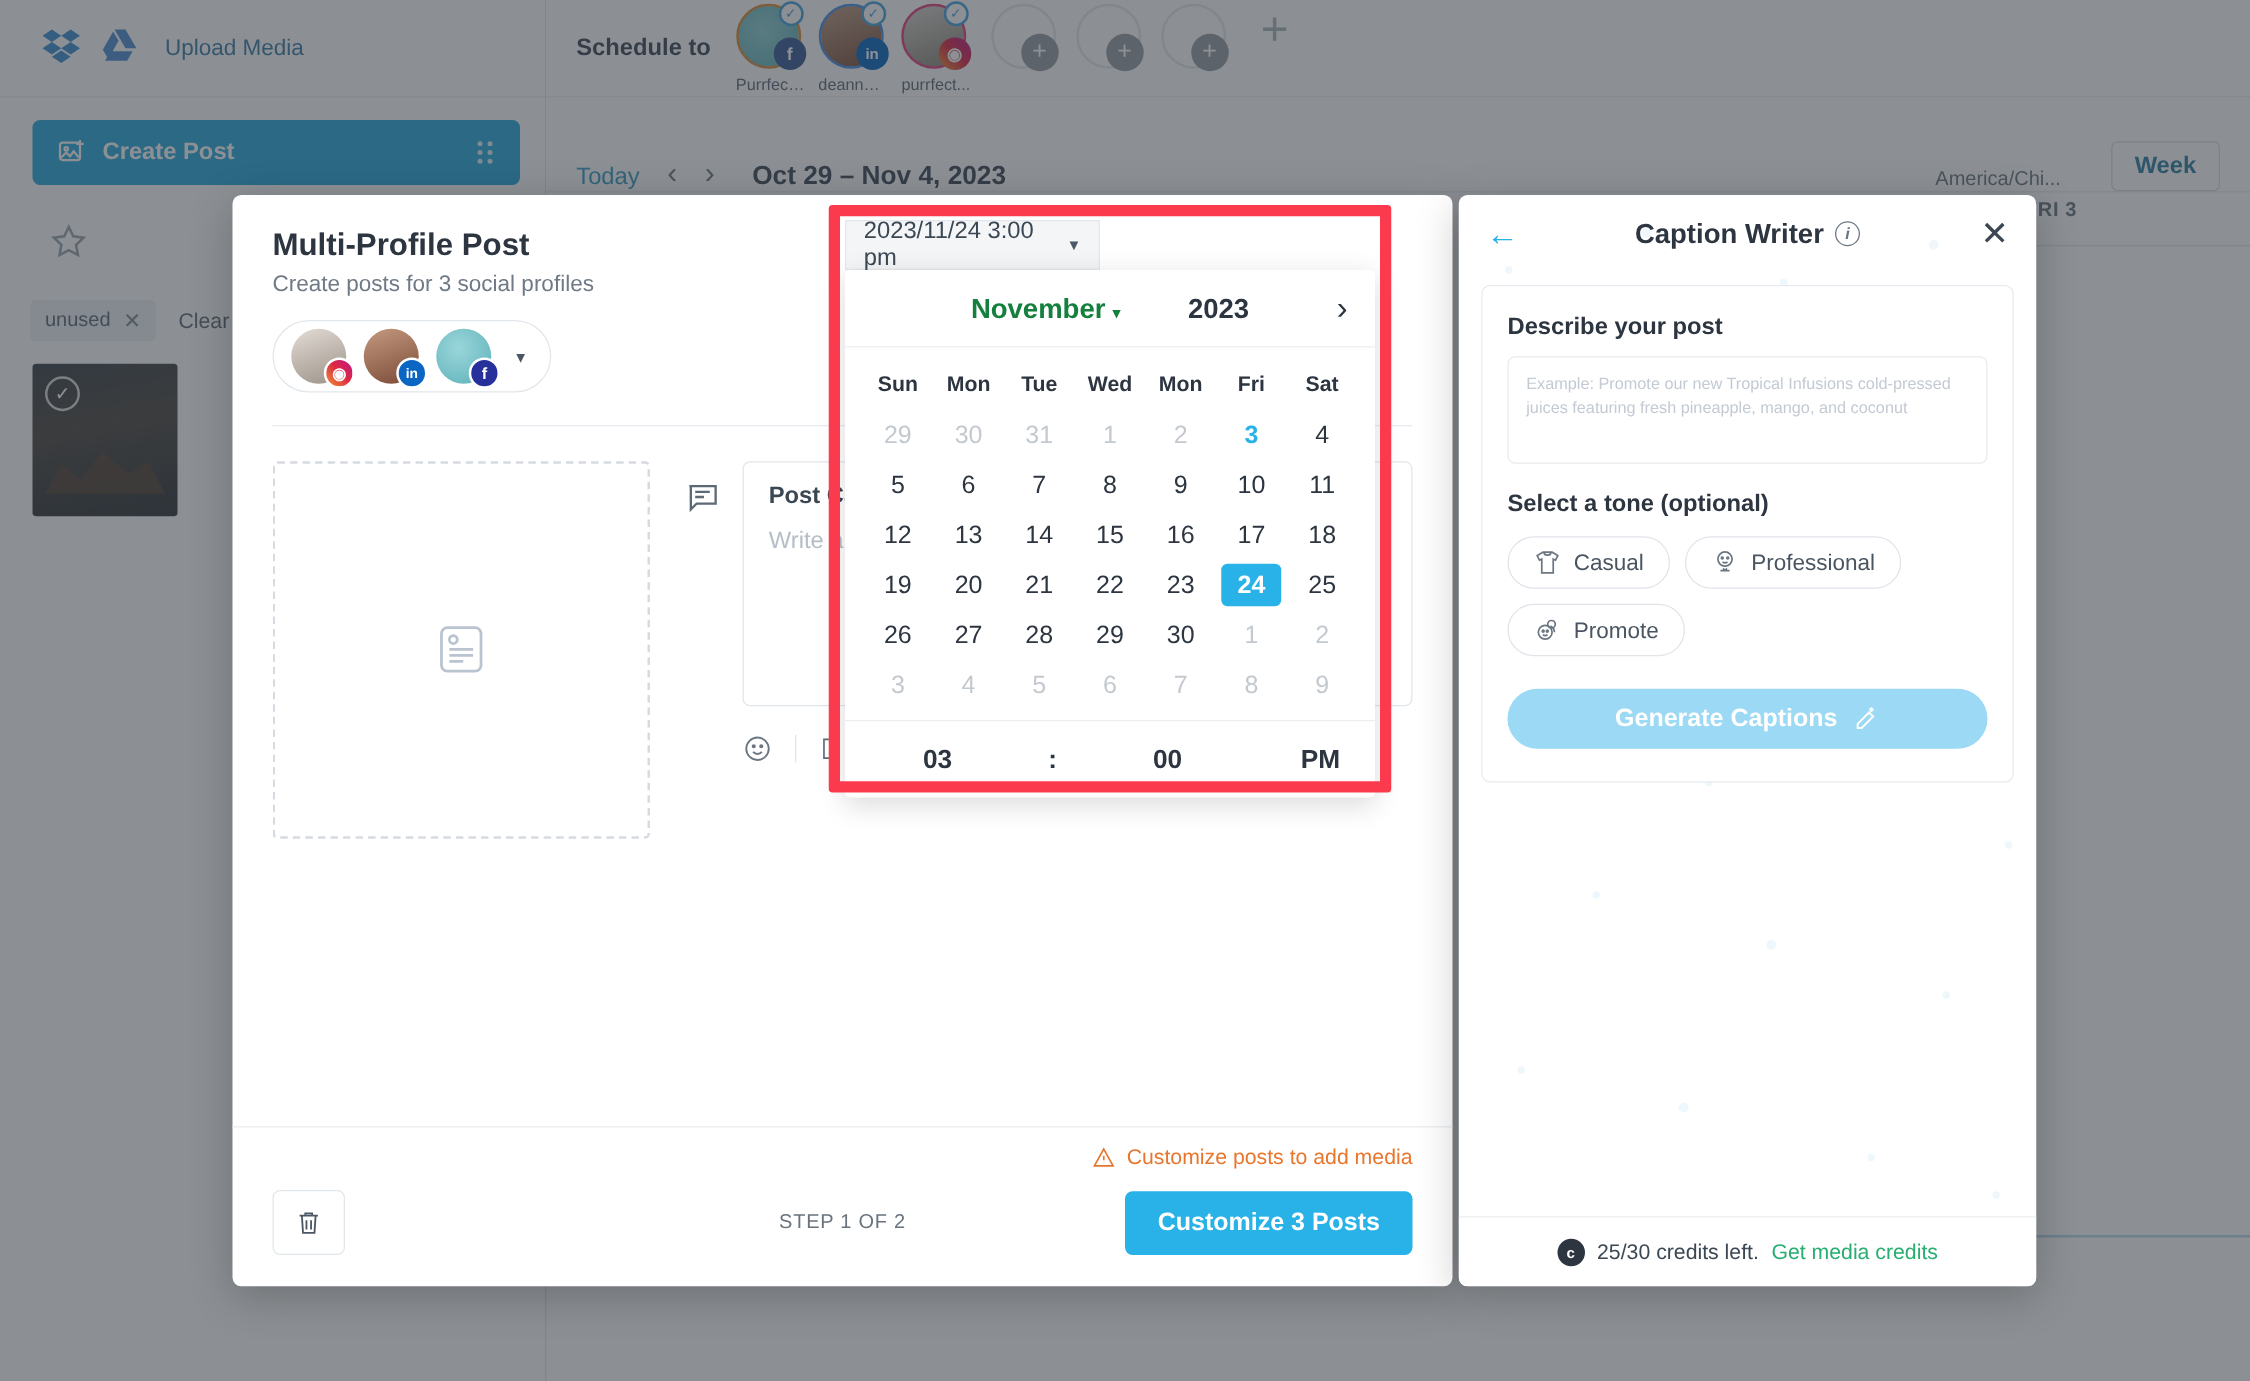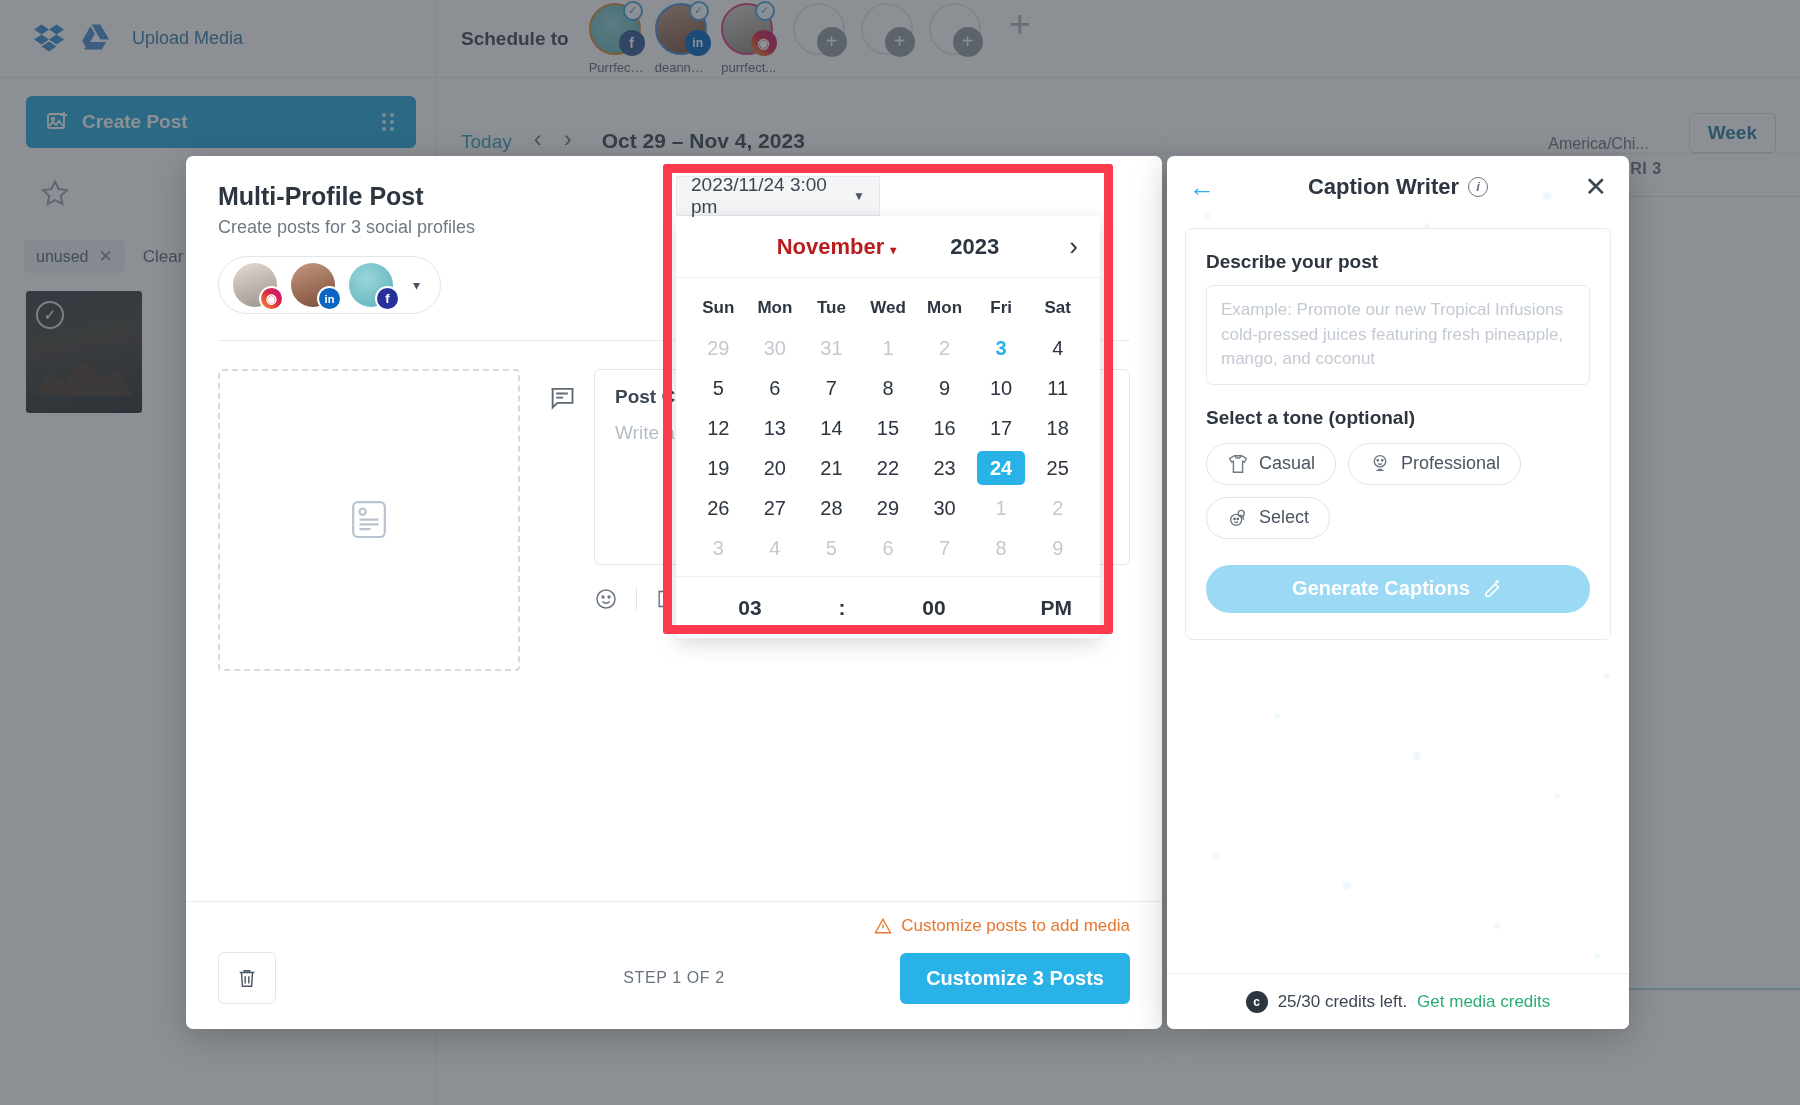--- a/index.html
+++ b/index.html
@@ -245,21 +245,21 @@
   .dt-input .caret { margin-left: auto; font-size: 12px; color: #4b5765; }
 
   .cal-popover {
     width: 424px; background: #fff; border-radius: 4px;
     box-shadow: 0 6px 22px rgba(0,0,0,.15); overflow: hidden;
   }
   .cal-head {
     height: 62px; display: flex; align-items: center; justify-content: center;
     position: relative; border-bottom: 1px solid #eceff2;
   }
-  .cal-month { font-size: 22px; font-weight: 700; color: #b91c1c; }
+  .cal-month { font-size: 22px; font-weight: 700; color: #15803d; }
   .cal-month .tri { font-size: 12px; margin-left: 6px; }
   .cal-year { font-size: 22px; font-weight: 700; color: #2c3540; margin-left: 54px; }
   .cal-next { position: absolute; right: 22px; font-size: 26px; color: #2c3540; font-weight: 300; }
 
   .cal-grid { padding: 10px 14px 8px 14px; }
   .cal-row { display: grid; grid-template-columns: repeat(7, 1fr); }
   .cal-dow {
     text-align: center; font-size: 17px; font-weight: 700; color: #2c3540; padding: 10px 0;
   }
   .cal-day {
@@ -307,21 +307,21 @@
   }
   .cw-close { margin-left: auto; font-size: 27px; color: #3b4753; font-weight: 300; z-index: 2; }
 
   .cw-card {
     margin: 10px 18px 0 18px; border: 1px solid #e7eaee; border-radius: 7px;
     background: #fff; padding: 22px 20px 26px 20px; position: relative; z-index: 2;
   }
   .cw-label { font-size: 19px; font-weight: 700; color: #2c3540; }
   .cw-textarea {
     margin-top: 12px; border: 1px solid #e7eaee; border-radius: 6px; min-height: 86px;
-    padding: 12px 14px; font-size: 17px; line-height: 1.45; color: #c3cad3;
+    padding: 12px 14px; font-size: 13px; line-height: 1.45; color: #c3cad3;
   }
   .cw-label2 { font-size: 19px; font-weight: 700; color: #2c3540; margin-top: 22px; }
   .tone-row { display: flex; flex-wrap: wrap; gap: 12px; margin-top: 14px; }
   .tone-chip {
     display: inline-flex; align-items: center; gap: 10px;
     border: 1px solid #e0e4e9; border-radius: 22px; padding: 9px 20px;
     font-size: 18px; color: #4a5561; background: #fff;
   }
   .tone-chip svg { width: 22px; height: 22px; color: #6b7682; }
   .gen-btn {
@@ -816,21 +816,21 @@
       </span>
       <span class="tone-chip">
         <svg viewBox="0 0 24 24" fill="none" stroke="currentColor" stroke-width="1.5">
           <circle cx="10" cy="14" r="6"></circle>
             <circle cx="8.2" cy="13" r=".8" fill="currentColor"></circle>
           <circle cx="11.8" cy="13" r=".8" fill="currentColor"></circle>
             <path d="M8 16c1.2 1.1 2.8 1.1 4 0"></path>
           <path d="M14.5 8.6A5.6 5.6 0 0 1 18 14"></path>
             <circle cx="15.5" cy="7" r="3.3"></circle>
         </svg>
-        <span>Select</span>
+        <span>Promote</span>
       </span>
     </div>
     <div class="gen-btn">
       <span>Generate Captions</span>
       <svg viewBox="0 0 24 24" fill="none" stroke="#fff" stroke-width="1.7">
         <path d="M14.5 6.5L18 10 8 20H4.5V16.5z"></path>
           <path d="M16.5 2v4M14.5 4h4"></path>
       </svg>
     </div>
   </div>

